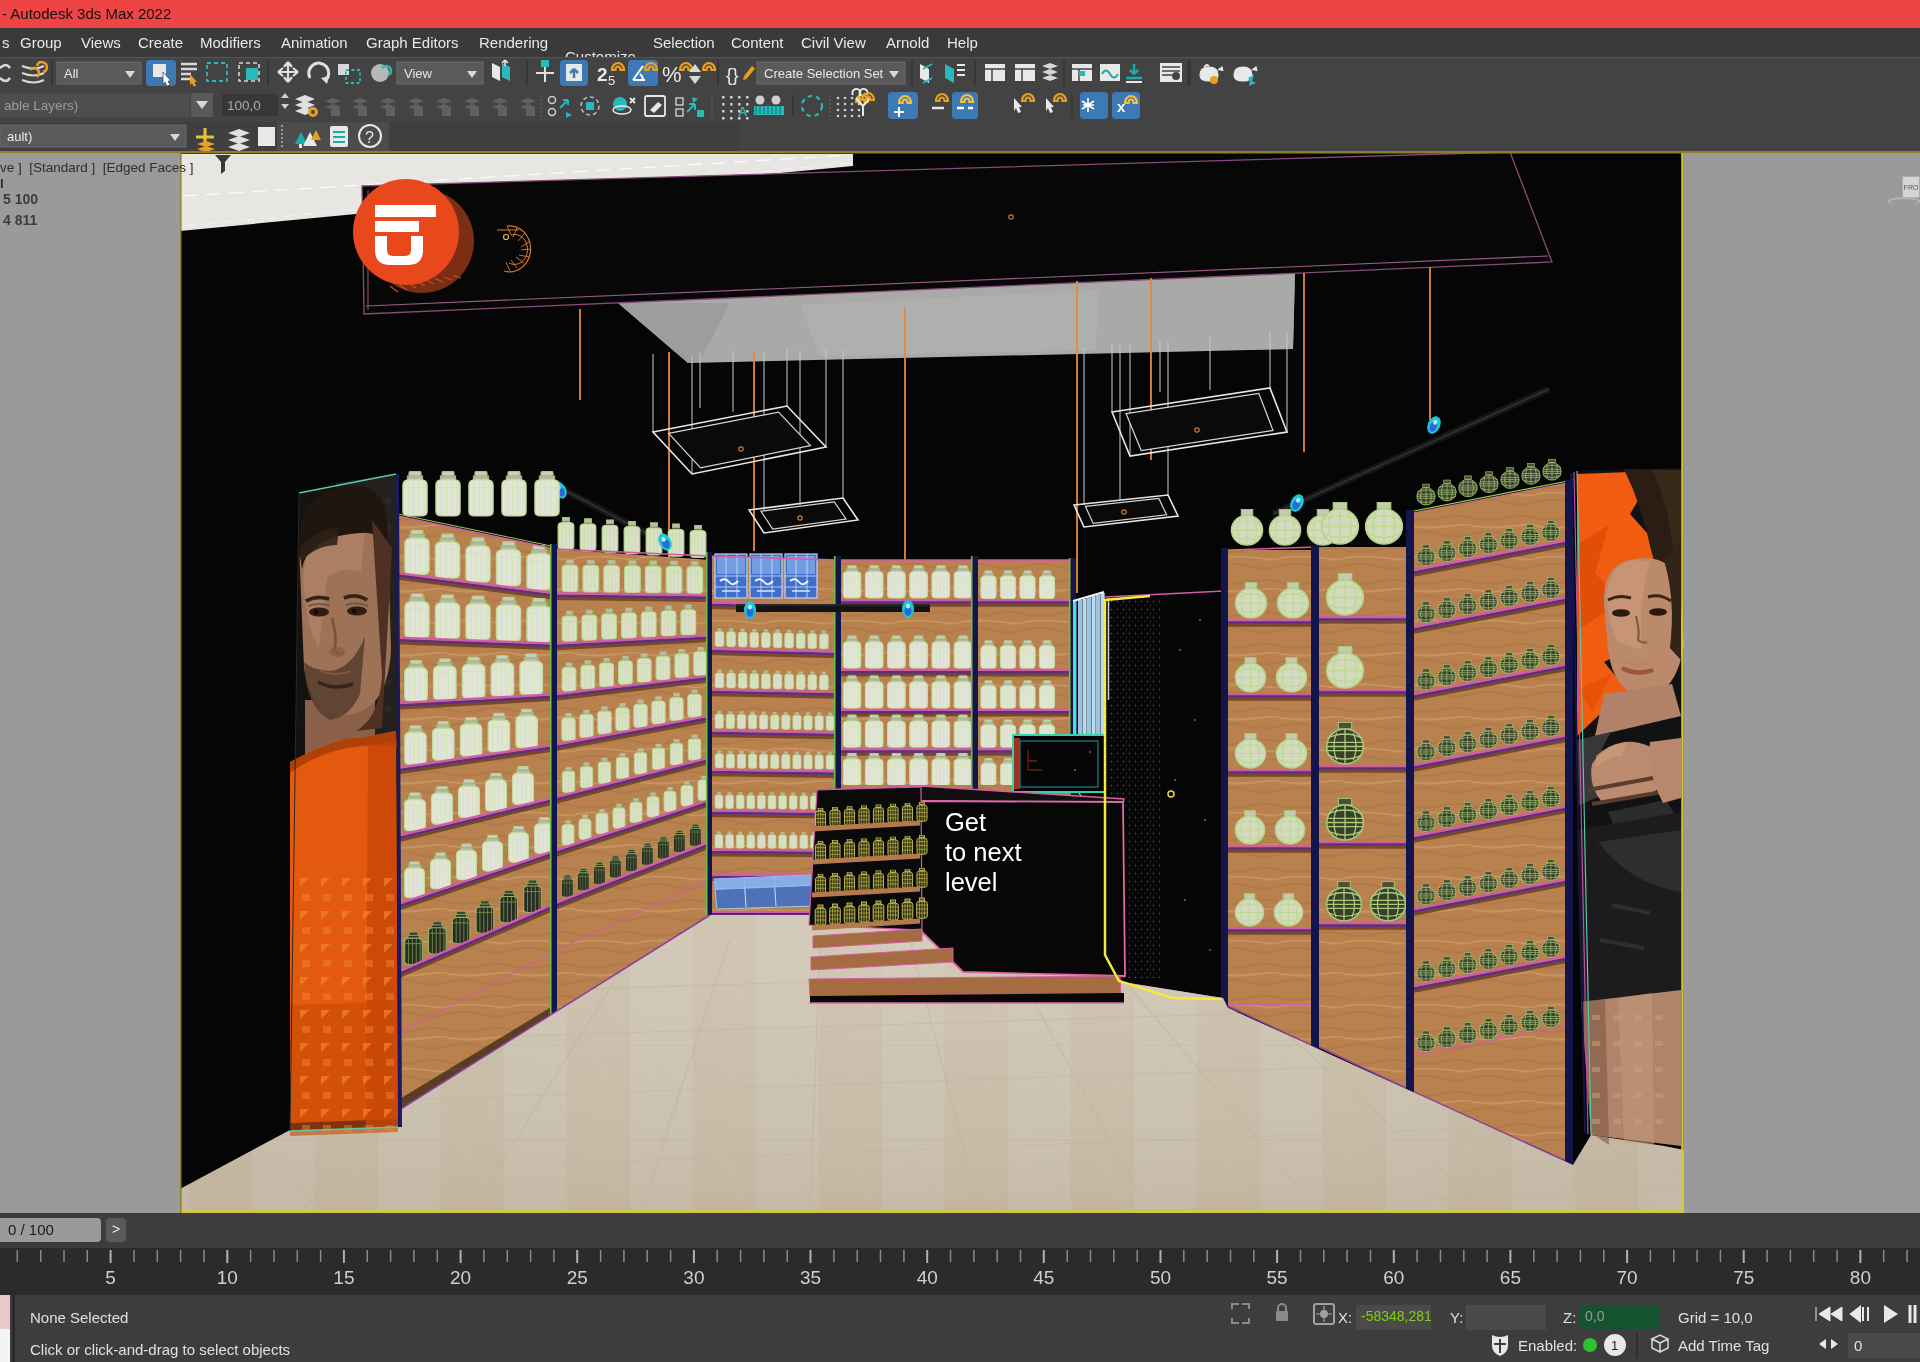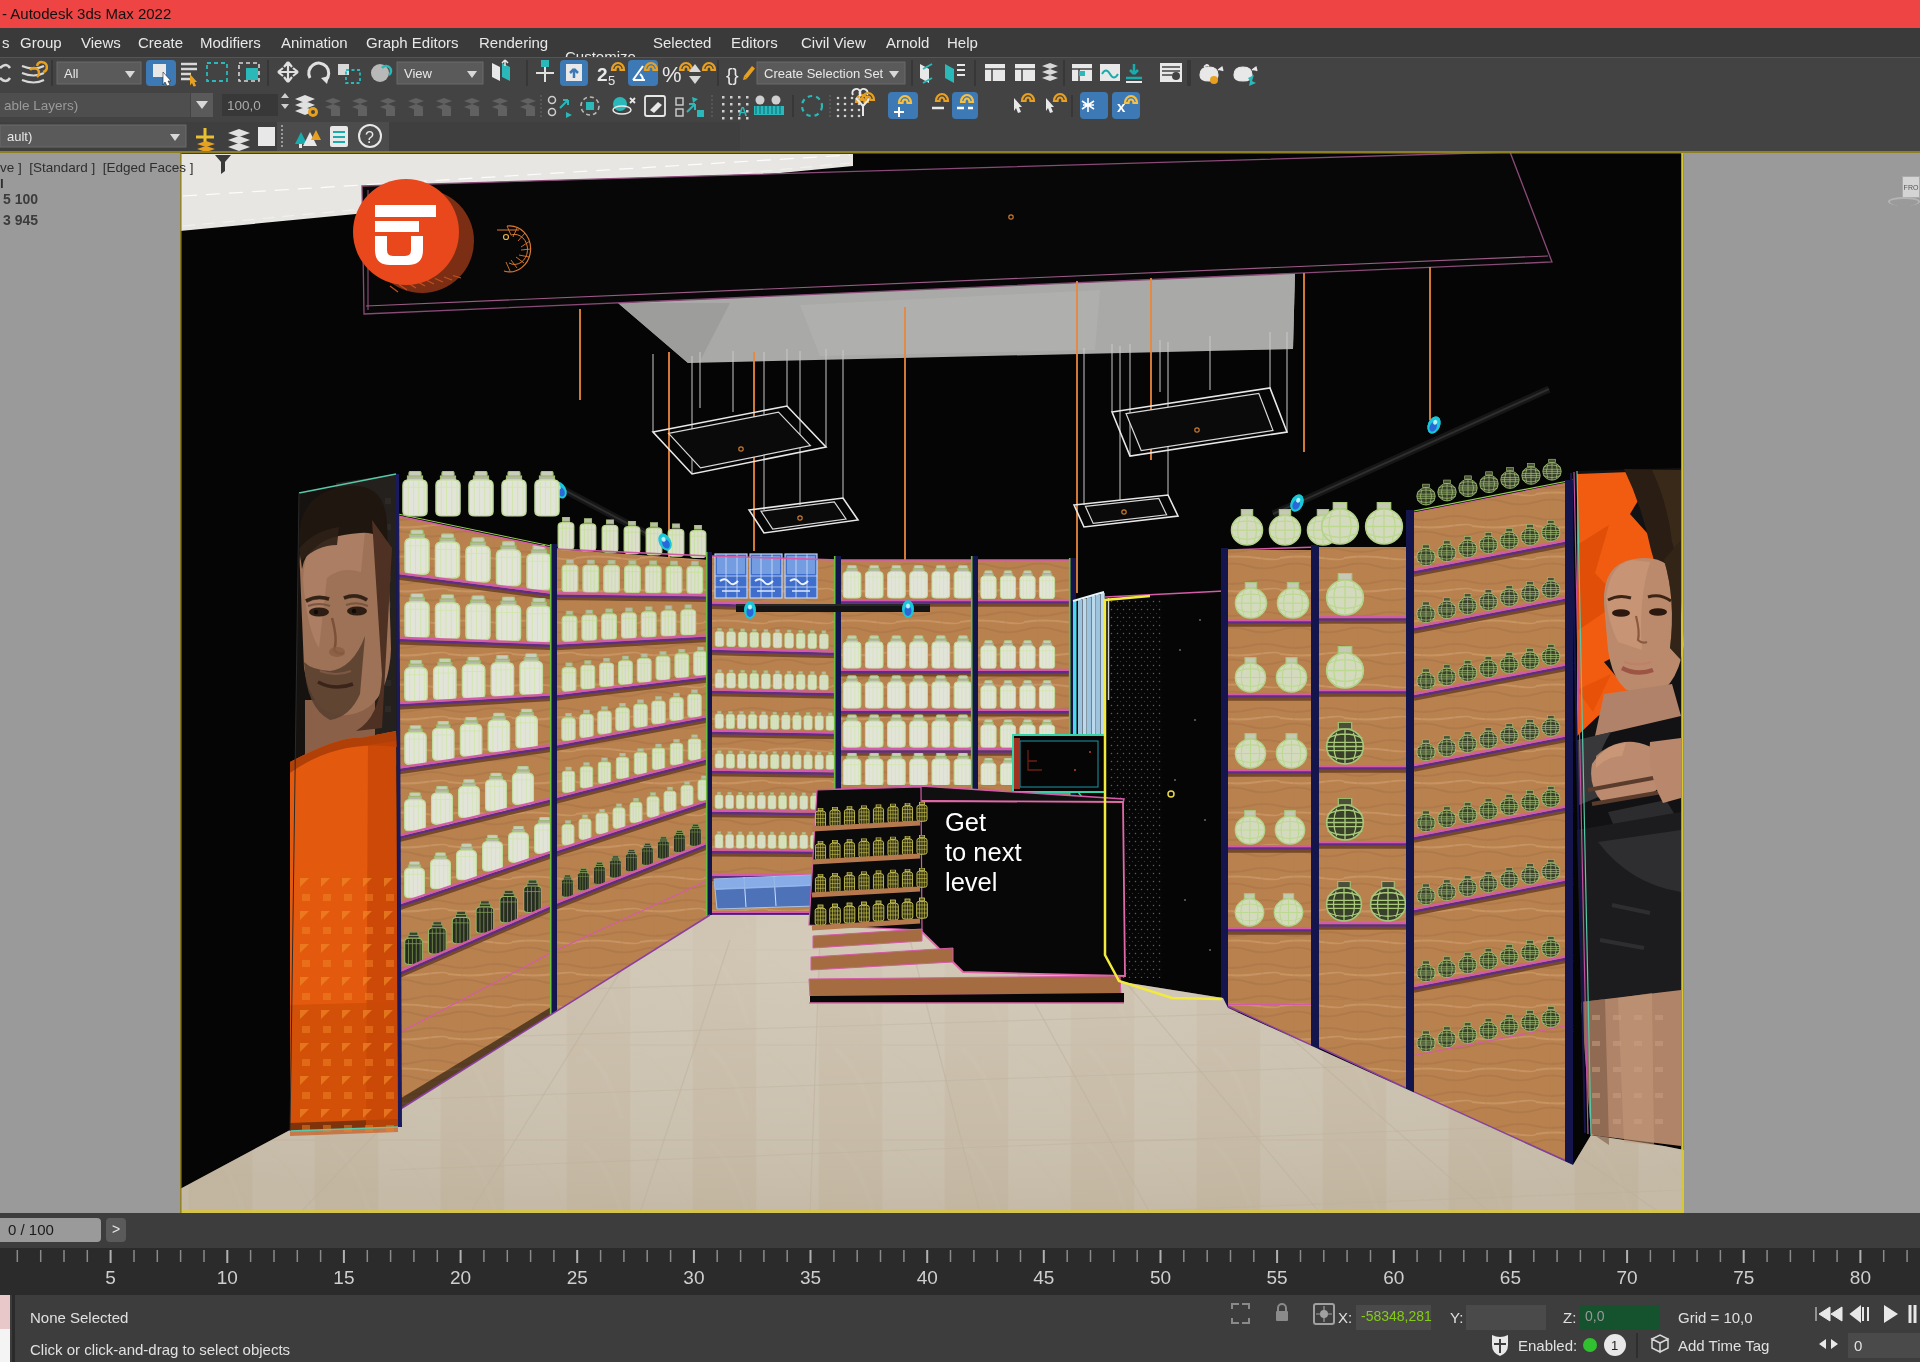--- a/index.html
+++ b/index.html
@@ -10,22 +10,22 @@
 <div class="abs" style="left:0;top:28px;width:1920px;height:29px;background:#3a3a3a;color:#e8e8e8;font-size:15px">
     <span style="position:absolute;left:2px;top:6px">s</span>
     <span style="position:absolute;left:20px;top:6px">Group</span>
     <span style="position:absolute;left:81px;top:6px">Views</span>
     <span style="position:absolute;left:138px;top:6px">Create</span>
     <span style="position:absolute;left:200px;top:6px">Modifiers</span>
     <span style="position:absolute;left:281px;top:6px">Animation</span>
     <span style="position:absolute;left:366px;top:6px">Graph Editors</span>
     <span style="position:absolute;left:479px;top:6px">Rendering</span>
     <span style="position:absolute;left:565px;top:20px">Customize</span>
-    <span style="position:absolute;left:653px;top:6px">Selected</span>
-    <span style="position:absolute;left:731px;top:6px">Editors</span>
+    <span style="position:absolute;left:653px;top:6px">Selection</span>
+    <span style="position:absolute;left:731px;top:6px">Content</span>
     <span style="position:absolute;left:801px;top:6px">Civil View</span>
     <span style="position:absolute;left:886px;top:6px">Arnold</span>
     <span style="position:absolute;left:947px;top:6px">Help</span>
   </div>
 <svg class="abs" style="left:0;top:0" width="1920" height="151" viewBox="0 0 1920 151" font-family="Liberation Sans, sans-serif">
     <rect x="0" y="57" width="1920" height="94" fill="#434343"></rect>
     <line x1="0" y1="57.5" x2="1920" y2="57.5" stroke="#555"></line>
     <path d="M0,68 q6,-6 10,0 M0,78 q6,6 10,0" stroke="#d8d8d8" stroke-width="2.5" fill="none"></path>
     <path d="M22,66 q12,5 22,0 M22,73 q12,5 22,0 M22,80 q12,5 22,0" stroke="#d8d8d8" stroke-width="2" fill="none"></path>
     <path d="M30,70 a5,5 0 1 1 7,7 M37,66 a5,5 0 1 1 6,6" stroke="#e8a020" stroke-width="2.5" fill="none"></path>
@@ -1271,21 +1271,21 @@
     <line x1="180.0" y1="152.5" x2="1684.0" y2="152.5" stroke="#8f7f24" stroke-width="2"></line>
     <line x1="180.0" y1="1211.5" x2="1684.0" y2="1211.5" stroke="#d8c830" stroke-width="2.5"></line>
     <line x1="1682.5" y1="152.0" x2="1682.5" y2="1213.0" stroke="#d8c830" stroke-width="2.5"></line>
     <line x1="180.8" y1="152.0" x2="180.8" y2="1213.0" stroke="#8f7f24" stroke-width="1.5"></line>
     <path d="M215,155 h16 l-6,7 v9 l-4,3 v-12 z" fill="#3a3a3a"></path>
   </svg>
 <div class="abs" style="left:0;top:151px;width:1920px;height:2px;background:#8f7f24"></div>
 <div class="abs" style="left:0;top:160px;width:240px;height:20px;color:#2e2e2e;font-size:13.5px;font-weight:normal;white-space:nowrap">ve ]&nbsp; [Standard ]&nbsp; [Edged Faces ]</div>
 <div class="abs" style="left:0;top:176px;width:60px;color:#2e2e2e;font-size:13.5px;font-weight:bold">l</div>
 <div class="abs" style="left:3px;top:191px;color:#3c3c3c;font-size:14px;font-weight:bold">5 100</div>
-<div class="abs" style="left:3px;top:212px;color:#3c3c3c;font-size:14px;font-weight:bold">3 945</div>
+<div class="abs" style="left:3px;top:212px;color:#3c3c3c;font-size:14px;font-weight:bold">4 811</div>
 <div class="abs" style="left:1902px;top:176px;width:18px;height:22px;background:#d4d4d4;border:1px solid #aaa;color:#555;font-size:7px;text-align:center;line-height:22px">FRO</div>
 <div class="abs" style="left:1888px;top:197px;width:32px;height:9px;border-radius:50%;border:2px solid #b4b4b4;border-bottom:none"></div>
 
 <div class="abs" style="left:0;top:1213px;width:1920px;height:35px;background:#3d3d3d">
  <div class="abs" style="left:0;top:5px;width:101px;height:24px;background:#9a9a9a;border-radius:0 4px 4px 0;color:#1a1a1a;font-size:15px;padding:3px 12px 0 8px">0 / 100</div>
  <div class="abs" style="left:106px;top:5px;width:20px;height:24px;background:#5a5a5a;border-radius:4px;color:#e8e8e8;font-size:14px;text-align:center;padding-top:3px">&gt;</div>
 </div>
 <svg class="abs" style="left:0;top:1248px" width="1920" height="47" viewBox="0 0 1920 47" font-family="Liberation Sans, sans-serif">
     <rect width="1920" height="47" fill="#2b2b2b"></rect>
     <line x1="17.3" y1="2" x2="17.3" y2="14" stroke="#8a8a8a" stroke-width="1.5"></line>

